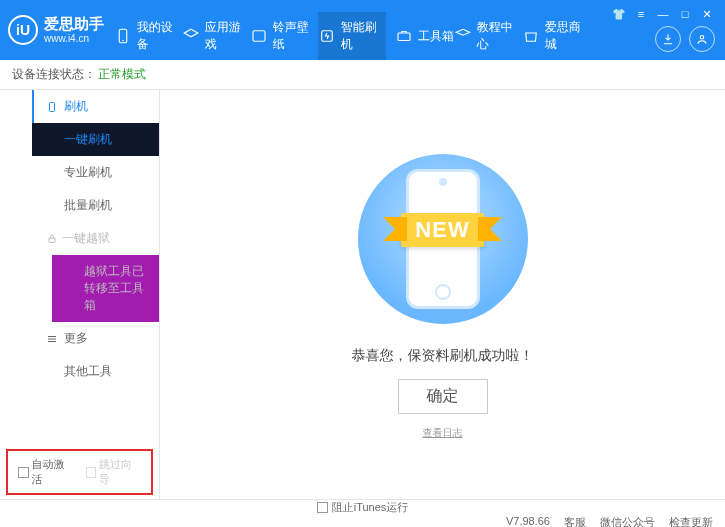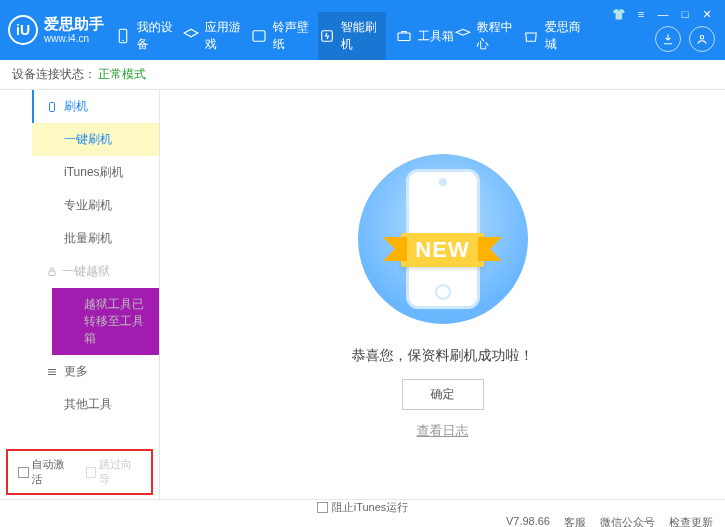--- a/index.html
+++ b/index.html
@@ -21,46 +21,46 @@
 .circle-btn { width: 26px; height: 26px; border: 1.5px solid rgba(255,255,255,0.7); border-radius: 50%; display: flex; align-items: center; justify-content: center; cursor: pointer; }
 .circle-btn svg { width: 14px; height: 14px; fill: rgba(255,255,255,0.85); }
 .status-bar { height: 30px; border-bottom: 1px solid #e5e5e5; display: flex; align-items: center; padding: 0 12px; font-size: 12px; color: #555; }
 .status-value { color: #2aa030; margin-left: 2px; }
 .body { flex: 1; display: flex; overflow: hidden; }
 .sidebar { width: 160px; border-right: 1px solid #e5e5e5; display: flex; flex-direction: column; }
 .side-scroll { flex: 1; overflow-y: auto; padding-left: 32px; }
 .side-group { padding: 8px 14px; color: #666; display: flex; align-items: center; gap: 6px; cursor: pointer; }
 .side-group.open { color: #1e88f5; border-left: 2px solid #1e88f5; padding-left: 12px; }
 .side-item { padding: 8px 14px 8px 32px; color: #666; cursor: pointer; }
-.side-item.active { background: #fef9c3; color: #1e88f5; }
+.side-item.active { background: #0f172a; color: #1e88f5; }
 .side-item.disabled { color: #bbb; background: #a21caf; cursor: default; margin-left: 20px; }
 .side-locked { color: #bbb; display: flex; align-items: center; gap: 4px; padding: 8px 14px; }
 .side-checkbox-row { display: flex; align-items: center; gap: 12px; padding: 6px 10px; border: 2px solid #e42a2a; margin: 4px 6px; font-size: 11px; color: #666; }
 .side-check { display: flex; align-items: center; gap: 3px; }
 .side-check.disabled { color: #ccc; }
 .cb { width: 11px; height: 11px; border: 1px solid #999; background: #fff; }
 .cb.disabled { border-color: #ddd; }
 .device-block { padding: 6px 10px 10px; }
 .device-name { color: #1e88f5; font-size: 12px; display: flex; align-items: center; gap: 4px; }
 .device-badge { border: 1px solid #ccc; font-size: 10px; padding: 0 3px; border-radius: 2px; color: #666; margin-top: 2px; display: inline-block; }
 .device-type { color: #aaa; font-size: 11px; margin-top: 2px; }
 .main { flex: 1; display: flex; flex-direction: column; align-items: center; justify-content: center; position: relative; }
 .illus { width: 200px; height: 180px; position: relative; display: flex; align-items: center; justify-content: center; }
 .blue-circle { position: absolute; width: 170px; height: 170px; border-radius: 50%; background: radial-gradient(circle at 50% 40%, #b8e0ff 0%, #6ab7ff 70%); }
 .phone { position: relative; width: 74px; height: 140px; background: #fff; border: 3px solid #cfe8ff; border-radius: 12px; z-index: 2; }
 .phone::before { content:""; position:absolute; top:6px; left:50%; transform:translateX(-50%); width:8px; height:8px; background:#d0e8ff; border-radius:50%; }
 .phone::after { content:""; position:absolute; bottom:6px; left:50%; transform:translateX(-50%); width:12px; height:12px; border:2px solid #cfe8ff; border-radius:50%; }
-.ribbon { position: absolute; z-index: 3; top: 84px; }
+.ribbon { position: absolute; z-index: 3; top: 64px; }
 .ribbon-body { background: #ffd23f; color: #fff; font-weight: bold; font-size: 22px; padding: 4px 14px; letter-spacing: 1px; position: relative; border-radius: 2px; box-shadow: 0 2px 4px rgba(0,0,0,0.15); }
 .ribbon-body::before, .ribbon-body::after { content:""; position:absolute; top:4px; border: 12px solid #ffb300; }
 .ribbon-body::before { left:-18px; border-left-color: transparent; }
 .ribbon-body::after { right:-18px; border-right-color: transparent; }
 .success-text { margin-top: 18px; font-size: 14px; color: #444; }
-.confirm-btn { margin-top: 14px; padding: 6px 28px; border: 1px solid #ccc; background: #fff; color: #555; cursor: pointer; font-size: 12px; }
-.log-link { margin-top: 12px; font-size: 13px; color: #999; text-decoration: underline; cursor: pointer; }
+.confirm-btn { margin-top: 14px; padding: 6px 28px; border: 1px solid #ccc; background: #fff; color: #555; cursor: pointer; font-size: 16px; }
+.log-link { margin-top: 12px; font-size: 10px; color: #999; text-decoration: underline; cursor: pointer; }
 .footer { height: 28px; border-top: 1px solid #e5e5e5; display: flex; align-items: center; padding: 0 12px; font-size: 11px; color: #666; flex-direction: column; }
 .footer-left { display: flex; align-items: center; gap: 4px; }
 .footer-right { margin-left: auto; display: flex; gap: 14px; }
 .footer-link { cursor: pointer; }
 .group-icon { width:12px; height:12px; fill:#888; }
 .group-icon.blue { fill:#1e88f5; }
 </style>
 </head>
 <body>
 
@@ -163,21 +163,20 @@
 <div class="body">
   <div class="sidebar">
     <div class="side-scroll">
       <div class="side-group open">
         <svg class="group-icon blue" viewBox="0 0 24 24">
             <rect x="7" y="3" width="10" height="18" rx="2" fill="none" stroke="currentColor" stroke-width="2"></rect>
           </svg>
         <span>刷机</span>
       </div>
       <div class="side-item active">一键刷机</div>
-      <div class="side-item">iTunes刷机</div>
       <div class="side-item">专业刷机</div>
       <div class="side-item">批量刷机</div>
 
       <div class="side-locked">
         <svg class="group-icon" viewBox="0 0 24 24">
             <rect x="6" y="10" width="12" height="9" rx="1" fill="none" stroke="currentColor" stroke-width="2"></rect>
             <path d="M9 10V7a3 3 0 016 0v3" fill="none" stroke="currentColor" stroke-width="2"></path>
           </svg>
         <span>一键越狱</span>
       </div>

